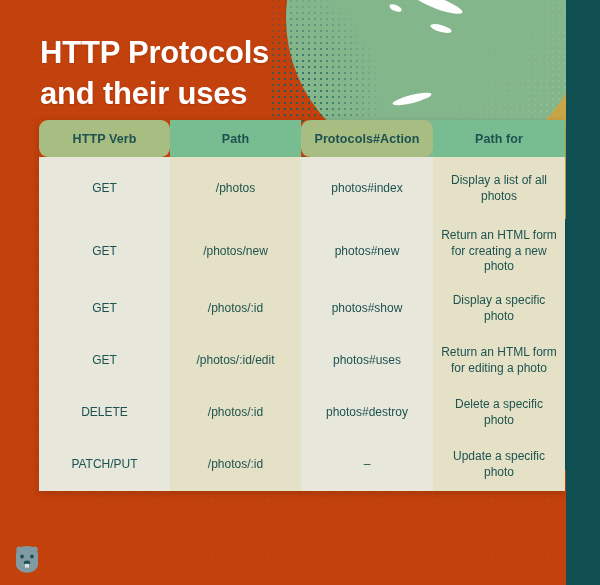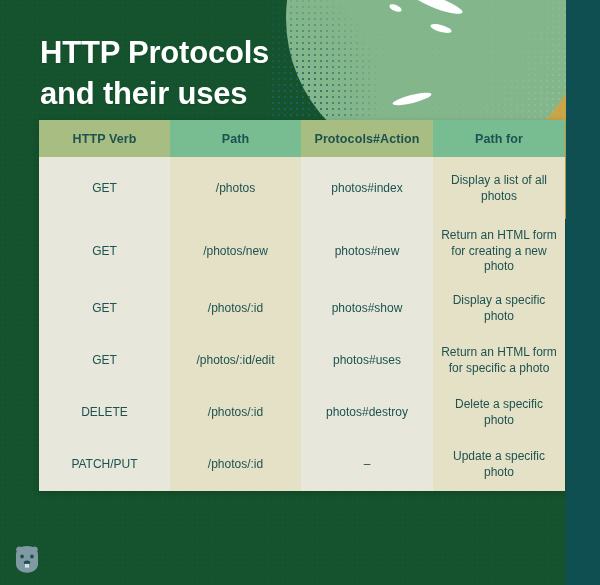--- a/index.html
+++ b/index.html
@@ -8,21 +8,21 @@
     background: #0f4f52;
   }
   body {
     font-family: "Liberation Sans", sans-serif;
   }
   #poster {
     position: relative;
     width: 566px;
     height: 585px;
     overflow: hidden;
-    background: #14532d;
+    background: #c2410c;
   }
 
   
   .bg-layer { position: absolute; inset: 0; overflow: hidden; }
 
   .gold-blob {
     position: absolute;
     left: 330px;
     top: -40px;
     width: 330px;
@@ -176,21 +176,21 @@
   table.proto td {
     font-size: 12px;
     line-height: 1.32;
   }
   
   col.c1 { width: 131px; }
   col.c2 { width: 131px; }
   col.c3 { width: 132px; }
   col.c4 { width: 132px; }
 
-  th.odd  { background: #a8bd82; }
+  th.odd  { background: #a8bd82; border-radius: 9px; }
   th.even { background: #78bc92; }
   td.odd  { background: #e7e7db; margin-left: 37px; }
   td.even { background: #e5e1c6; }
 
   tr.r-tall td { height: 63px; }
   tr.r-short td { height: 52px; }
 
   
   .logo {
     position: absolute;
@@ -255,21 +255,21 @@
         <tr class="r-short">
           <td class="odd">GET</td>
           <td class="even">/photos/:id</td>
           <td class="odd">photos#show</td>
           <td class="even">Display a specific photo</td>
         </tr>
         <tr class="r-short">
           <td class="odd">GET</td>
           <td class="even">/photos/:id/edit</td>
           <td class="odd">photos#uses</td>
-          <td class="even">Return an HTML form for specific a photo</td>
+          <td class="even">Return an HTML form for editing a photo</td>
         </tr>
         <tr class="r-short">
           <td class="odd">DELETE</td>
           <td class="even">/photos/:id</td>
           <td class="odd">photos#destroy</td>
           <td class="even">Delete a specific photo</td>
         </tr>
         <tr class="r-short">
           <td class="odd">PATCH/PUT</td>
           <td class="even">/photos/:id</td>

